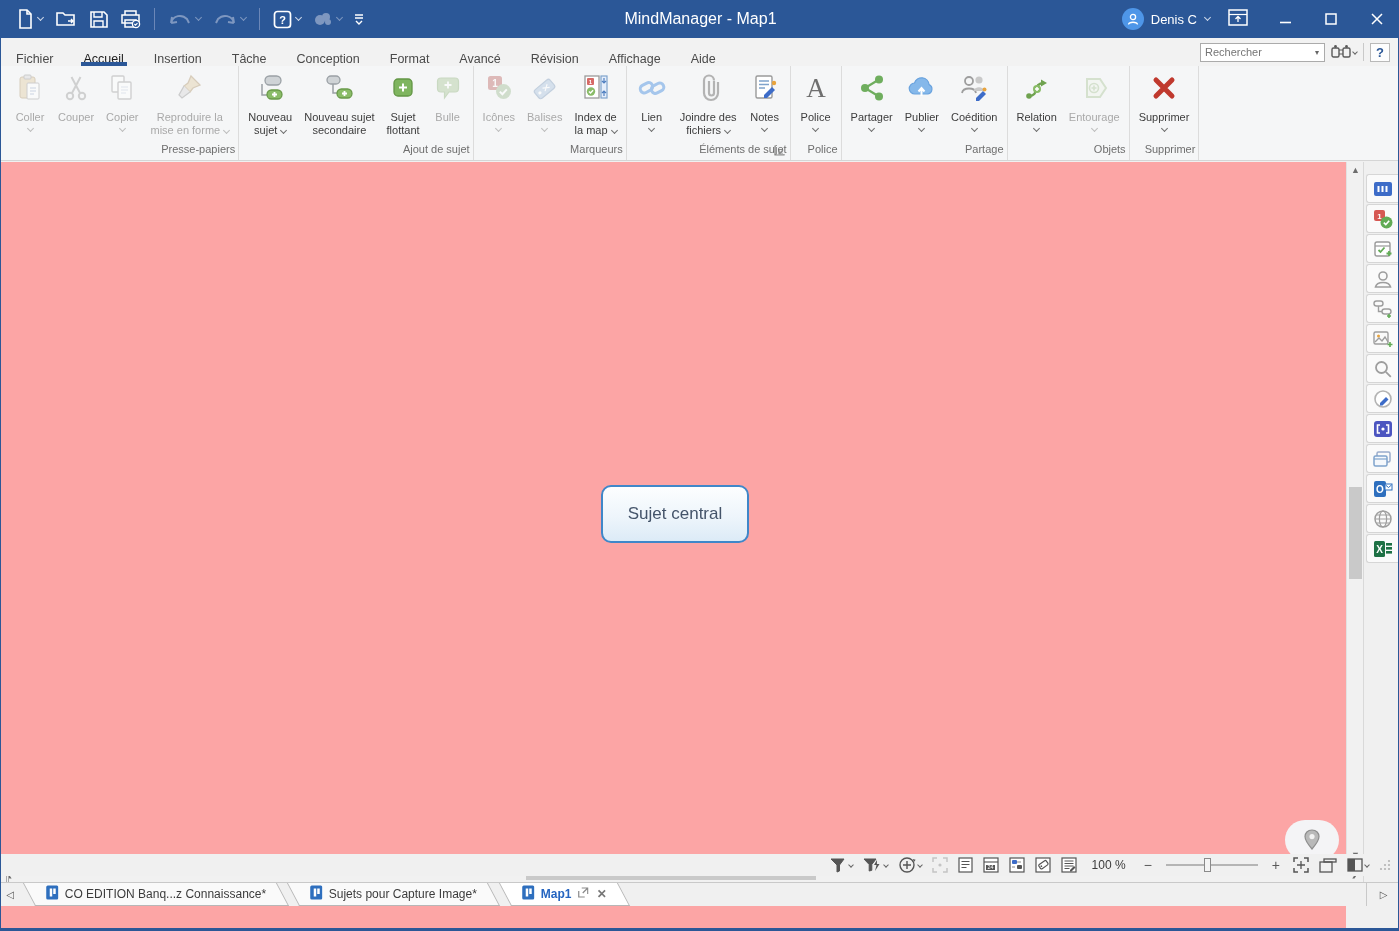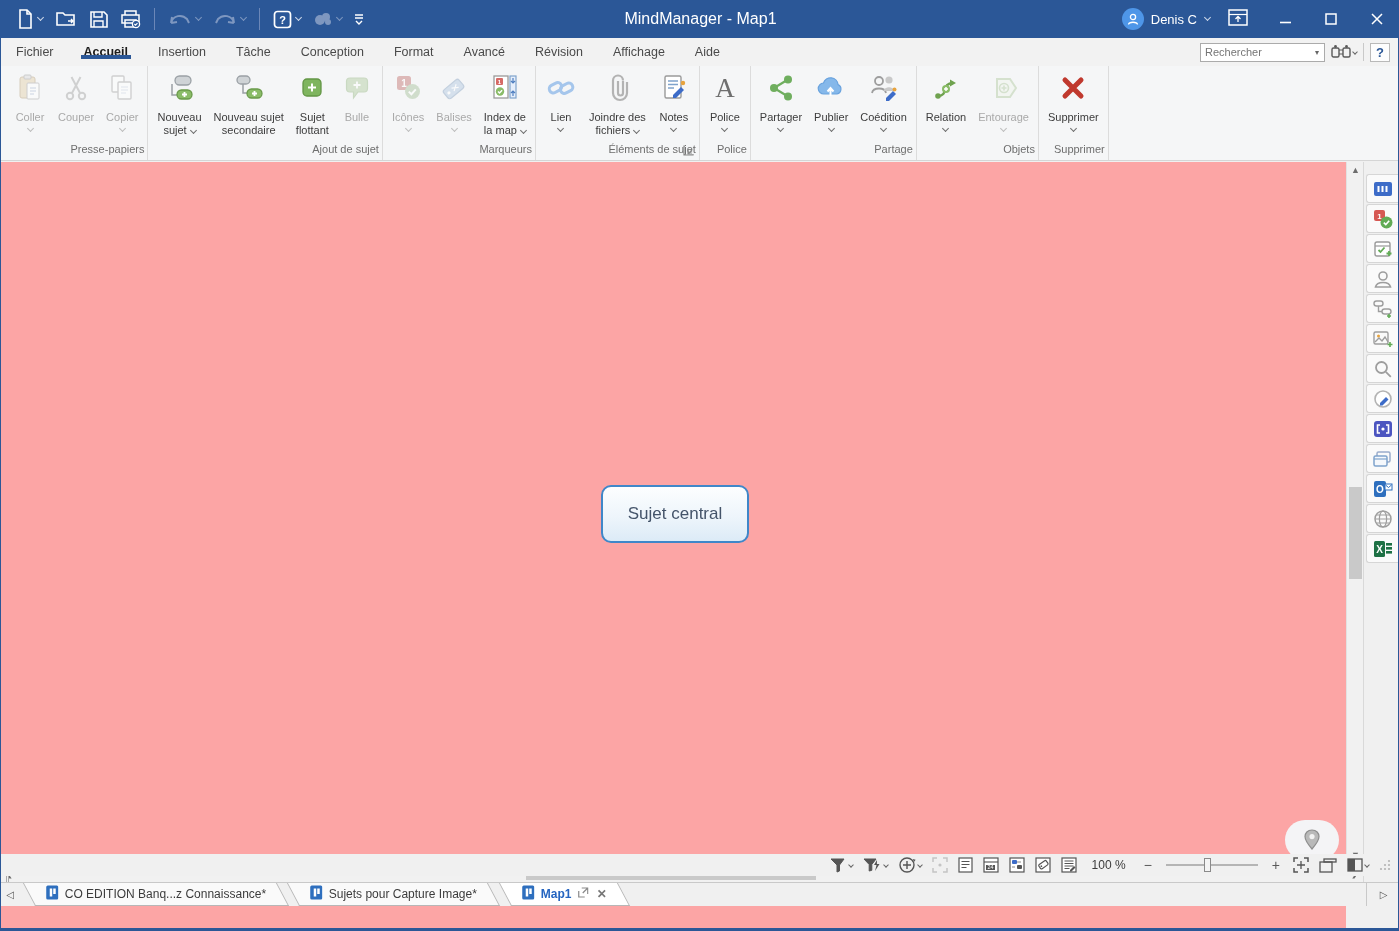--- a/index.html
+++ b/index.html
@@ -22,21 +22,21 @@
   .avatar { width:22px; height:22px; border-radius:50%; background:#4e96e8; display:flex; align-items:center;
             justify-content:center; margin-right:7px; }
   .user-name { font-size:13px; margin-right:4px; }
   .win-btn { width:46px; height:38px; display:flex; align-items:center; justify-content:center; font-size:14px; }
   .ribbon-display { margin:0 14px 0 18px; }
 
   
   .tabrow { position:absolute; left:0; top:38px; width:1399px; height:28px; background:#f2f2f2;
             display:flex; align-items:stretch; }
   .rtab { padding:0 15px; font-size:12.5px; color:#4a4a4a; display:flex; align-items:center; position:relative; }
-  .rtab.active { color:#1d1d1d; font-weight:bold; }
+  .rtab.active { color:#1d1d1d; font-weight:normal; }
   .rtab.active::after { content:""; position:absolute; left:12px; right:12px; bottom:0; height:4px; background:#2b5797; }
   .tab-tools { margin-left:auto; display:flex; align-items:center; gap:6px; padding-right:10px; }
   .searchbox { width:125px; height:19px; background:#fff; border:1px solid #ababab; display:flex; align-items:center; }
   .searchbox input { flex:1; border:0; outline:none; font-size:11px; padding:0 4px; width:100px; color:#444;
                      font-family:"Liberation Sans",sans-serif; }
   .searchbox .dd { width:14px; text-align:center; color:#666; font-size:8px; }
   .mini-chev { width:4px; height:4px; border-right:1.3px solid #666; border-bottom:1.3px solid #666;
                transform:rotate(45deg); display:inline-block; margin-left:2px; }
   .help-btn { width:20px; height:19px; border:1px solid #b9b9b9; background:#fdfdfd; color:#2b5797; font-weight:bold;
               font-size:13px; display:flex; align-items:center; justify-content:center; }
@@ -203,21 +203,21 @@
     </div>
     <div class="win-btn">
       <svg width="12" height="12" viewBox="0 0 12 12">
           <path d="M1 1l10 10M11 1 1 11" stroke="#fff" stroke-width="1.5"></path>
         </svg>
     </div>
   </div>
 </div>
 
 <div class="tabrow">
-  <div id="ribbonTabs" style="display:flex;align-items:center;">
+  <div id="ribbonTabs" style="display:flex;align-items:flex-end;">
       <div class="rtab">Fichier</div>
       <div class="rtab active">Accueil</div>
       <div class="rtab">Insertion</div>
       <div class="rtab">Tâche</div>
       <div class="rtab">Conception</div>
       <div class="rtab">Format</div>
       <div class="rtab">Avancé</div>
       <div class="rtab">Révision</div>
       <div class="rtab">Affichage</div>
       <div class="rtab">Aide</div>
@@ -264,20 +264,28 @@
           <div class="rlabel">Couper</div>
         </div>
         <div class="rbtn disabled">
           <div><svg class="ric" viewBox="0 0 32 32">
               <rect x="6" y="4" width="12" height="16" rx="1" fill="#fff" stroke="#a3a3a3" stroke-width="1.4"></rect>
               <rect x="12" y="10" width="13" height="17" rx="1" fill="#fff" stroke="#a3a3a3" stroke-width="1.4"></rect>
               <path d="M15 15h7M15 18h7M15 21h5" stroke="#c3d2e6" stroke-width="1.2"></path>
             </svg></div>
           <div class="rlabel">Copier</div>
           <span class="chev-b"></span>
+        </div>
+        <div class="rbtn disabled">
+          <div><svg class="ric" viewBox="0 0 32 32">
+              <path d="M17 4l9 9-7 3-3 4-6-6 4-3z" fill="#e9cf9a" stroke="#bb9a66" stroke-width="1.3"></path>
+              <path d="M10 14l-5 9 3 3 8-6" fill="#d9d9d9" stroke="#9a9a9a" stroke-width="1.3"></path>
+            </svg></div>
+          <div class="rlabel">Reproduire la
+mise en forme<span class="chev-i"></span></div>
         </div>
       </div>
       <div class="rgroup-label">Presse-papiers</div>
     </div>
     <div class="rgroup">
       <div class="rbtns">
         <div class="rbtn">
           <div><svg class="ric" viewBox="0 0 32 32">
               <path d="M8 12v11h5" fill="none" stroke="#9aa0a5" stroke-width="1.5"></path>
               <rect x="11" y="4" width="16" height="9" rx="4.5" fill="#cfd3d6" stroke="#9aa0a5" stroke-width="1.3"></rect>

